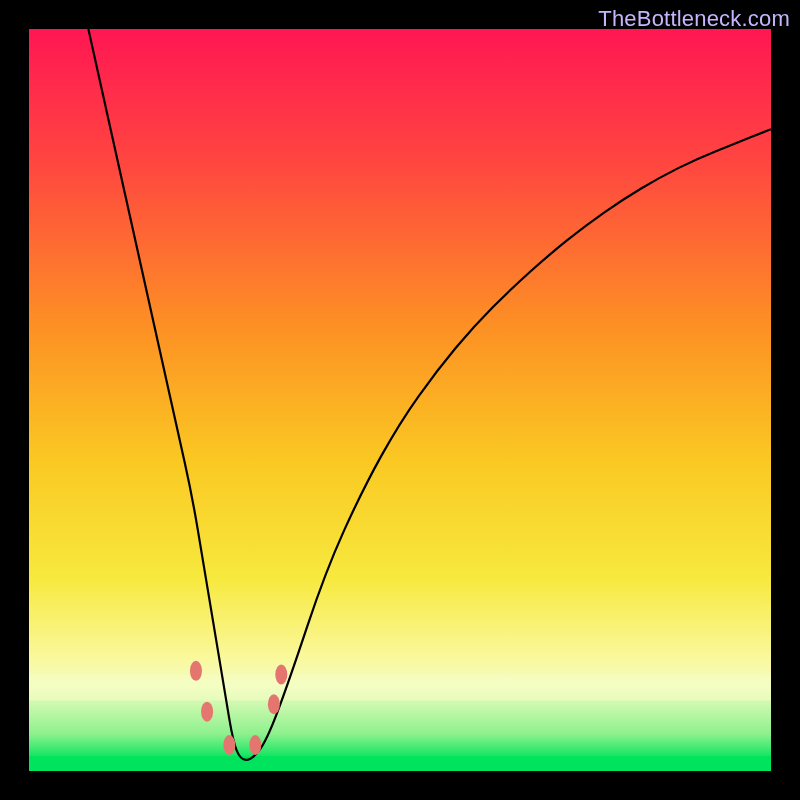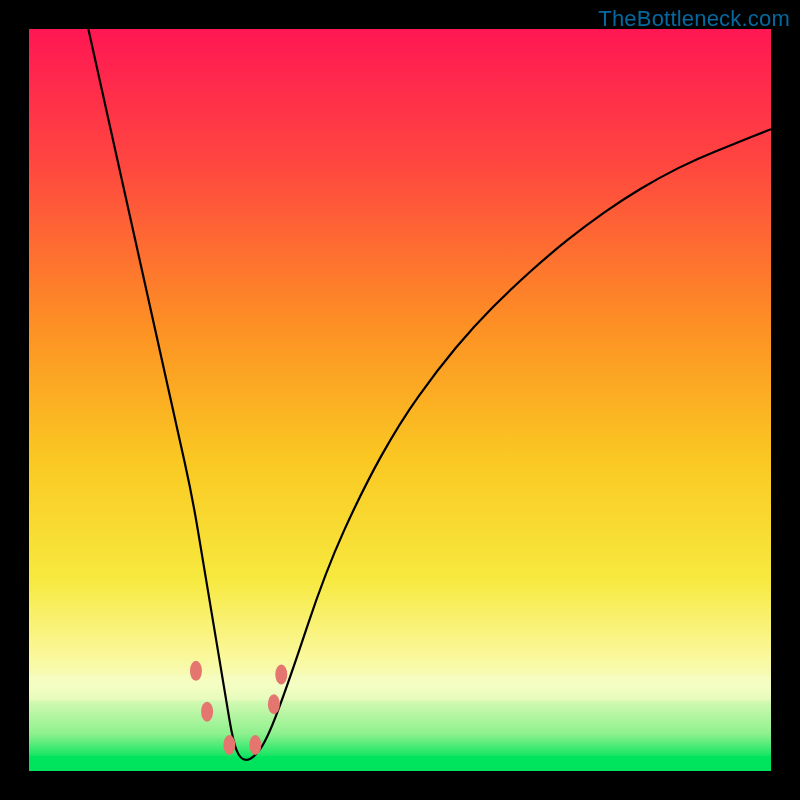--- a/index.html
+++ b/index.html
@@ -15,21 +15,21 @@
     position: absolute;
     left: 29px;
     top: 29px;
     width: 742px;
     height: 742px;
   }
   .watermark {
     position: absolute;
     top: 6px;
     right: 10px;
-    color: #0369a1;
+    color: #c4b5fd;
     font-size: 22px;
     font-weight: 400;
     letter-spacing: 0.2px;
   }
   svg { display: block; }
 </style>
 </head>
 <body>
 
 <div class="watermark">TheBottleneck.com</div>

